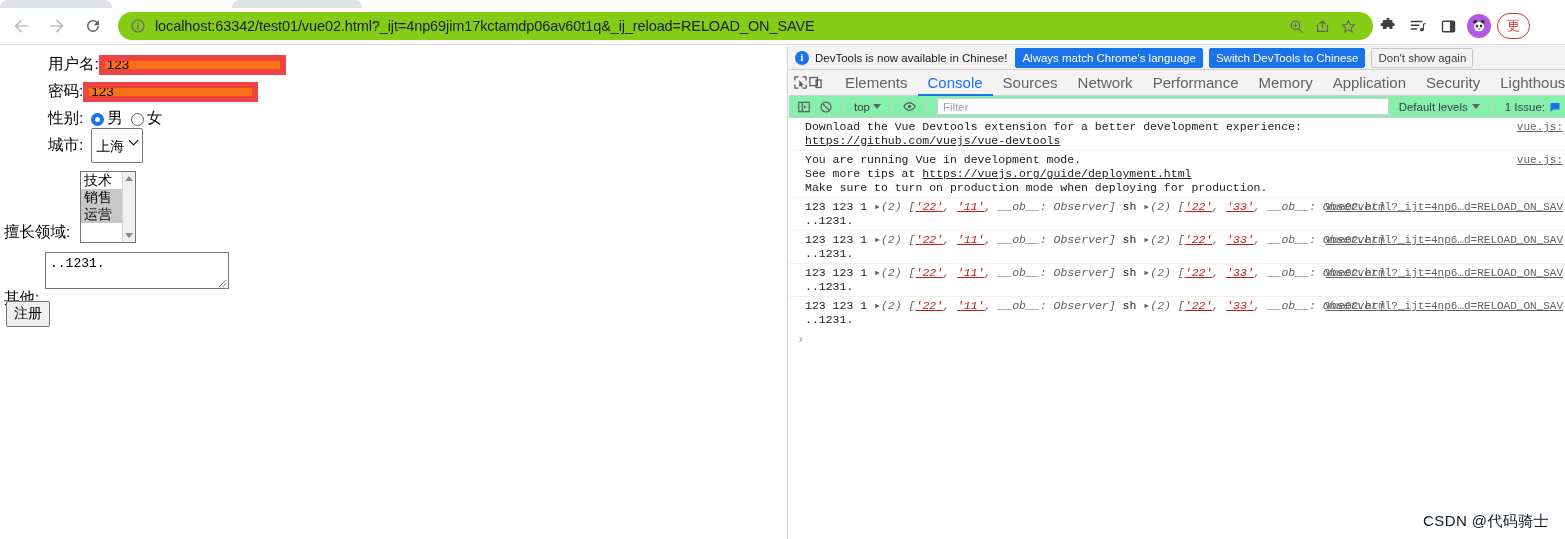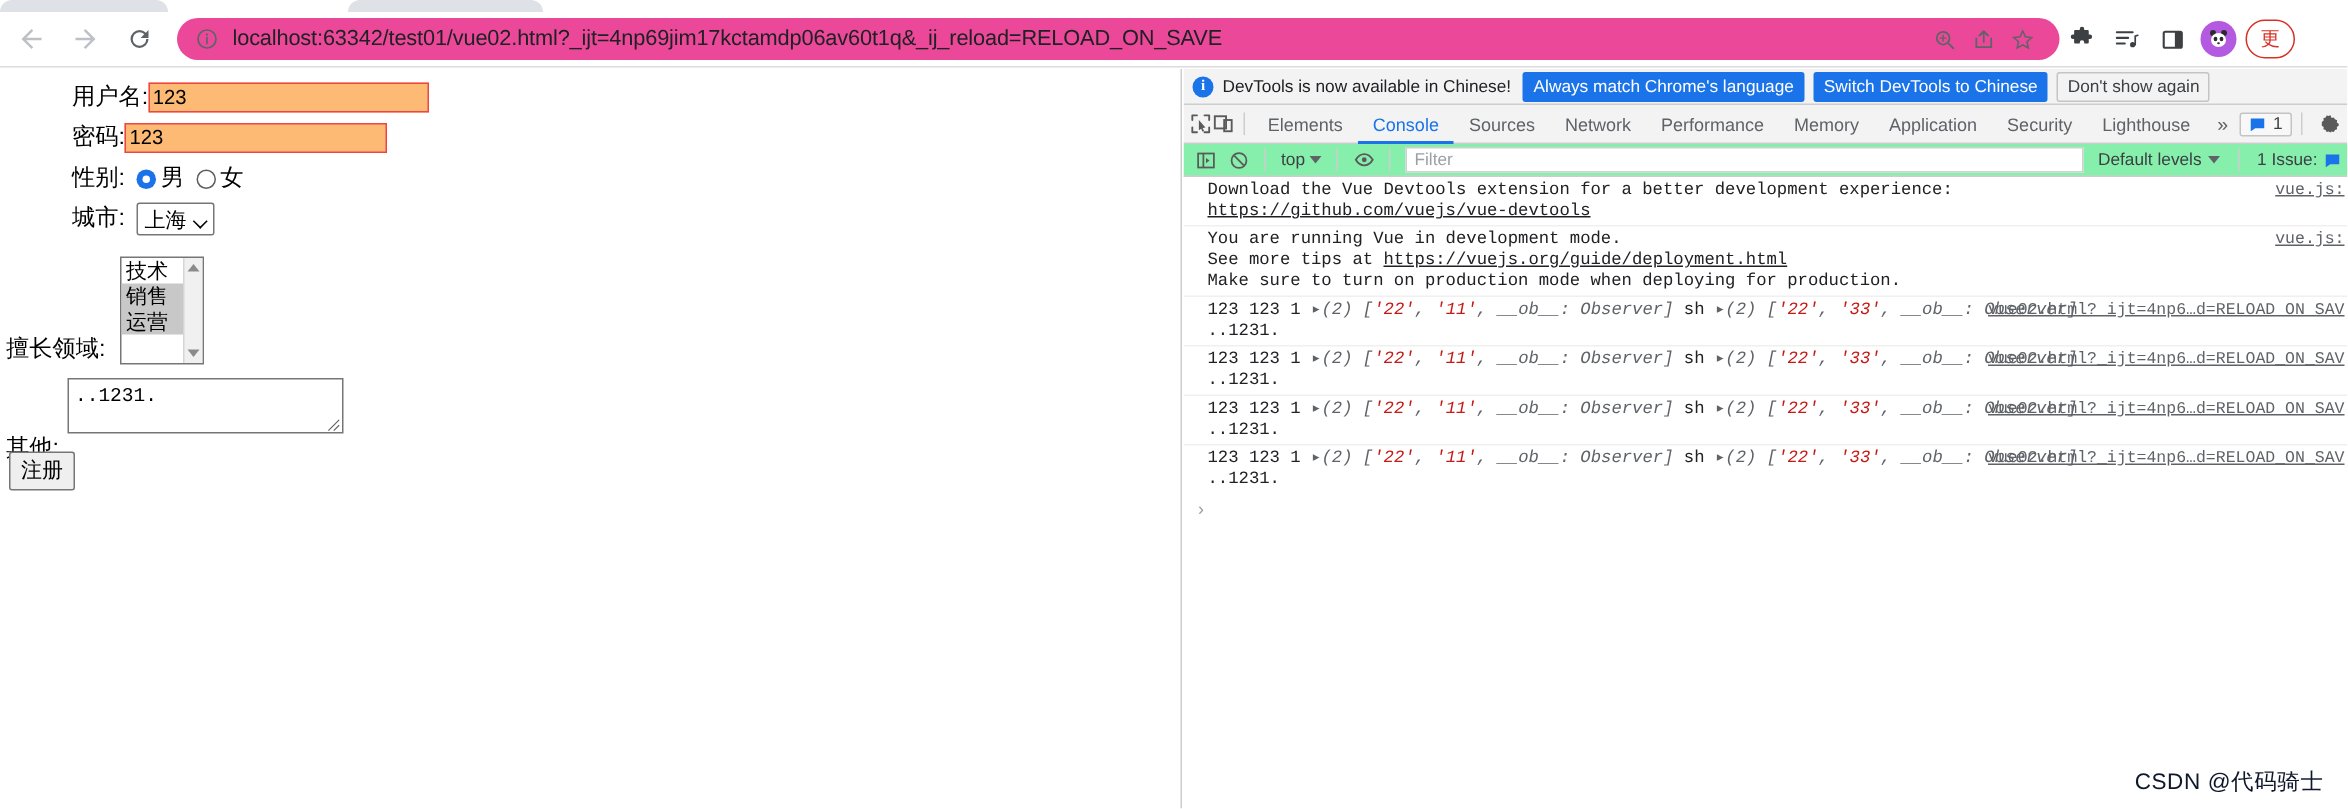--- a/index.html
+++ b/index.html
@@ -30,21 +30,21 @@
   .nav-btn {
     width:30px; height:30px; margin-left:6px;
     display:flex; align-items:center; justify-content:center;
     border-radius:50%; color:#5f6368;
   }
   .nav-btn.disabled { color:#bdc1c6; }
   .nav-btn svg { display:block; }
 
   .omnibox {
     margin-left:10px; flex:1 1 auto; height:28px;
-    background:#ec4899; border-radius:14px;
+    background:#84cc16; border-radius:14px;
     display:flex; align-items:center; padding:4px 12px;
     max-width:1255px;
     justify-content:center;
   }
   .omni-info { width:16px; height:16px; margin-right:9px; flex:0 0 auto; color:#5f6368; }
   .omni-url {
     font-size:14.5px; color:#202124; white-space:nowrap; overflow:hidden;
     font-family:"Liberation Sans", sans-serif; letter-spacing:-0.1px;
   }
   .omni-actions { display:flex; align-items:center; margin-left:auto; }
@@ -73,21 +73,21 @@
   .form {
     position:absolute; left:4px; top:6px;
     font-family:"Liberation Sans", sans-serif;
     font-size:15.5px; color:#000;margin-left:44px;
   }
   .row { display:flex; align-items:center; height:25px; margin-bottom:2px; white-space:nowrap; }
   .lbl { color:#000; font-size:15.5px; }
   input[type="text"], input[type="password"] {
     font-family:"Liberation Sans", sans-serif;
     font-size:13.5px; color:#000;
-    height:20px; border:1px solid #ef4444; background:#fdba74;
+    height:20px; border:6px solid #ef4444; background:#f97316;
     padding:1px 2px; outline:none;
   }
   .in-user { width:187px; }
   .in-pass { width:175px; }
   .radio, .chk {
     width:13px; height:13px; margin:0 3px 0 0; vertical-align:middle;
     display:inline-block; position:relative; top:1px;
   }
   .radio { border-radius:50%; border:1px solid #5d5d5d; background:#fff; }
   .radio.on { border:none; background:#1a73e8; }
@@ -101,21 +101,21 @@
     content:""; position:absolute; left:3.5px; top:0.5px; width:4px; height:8px;
     border:solid #fff; border-width:0 2px 2px 0; transform:rotate(42deg);
   }
   .opt { margin-right:8px; display:inline-flex; align-items:center; }
   .opt-label { font-size:15.5px; }
 
   .sel-city {
     appearance:none; -webkit-appearance:none;
     border:1px solid #767676; background:#fff;
     font-family:"Liberation Sans", sans-serif; font-size:14px; color:#000;
-    height:22px; padding:0 18px 0 4px; border-radius:2px; outline:none;
+    height:35px; padding:0 18px 0 4px; border-radius:2px; outline:none;
   }
   .sel-wrap { position:relative; display:inline-block; }
   .sel-wrap:after {
     content:""; position:absolute; right:6px; top:9px;
     width:6px; height:6px; border:solid #000; border-width:0 1.6px 1.6px 0;
     transform:rotate(45deg); pointer-events:none;
   }
 
   
   .multi {
@@ -177,21 +177,21 @@
     padding:2px 6px; border:1px solid #c4c4c4; border-radius:2px; line-height:14px;
   }
 
   .dt-tabs {
     height:26px; background:#f3f3f3; border-bottom:1px solid #cdcdcd;
     display:flex; align-items:center; padding:0 4px;
   }
   .dt-ic { width:22px; height:22px; display:flex; align-items:center; justify-content:center; color:#5a5a5a; }
   .vdiv { width:1px; height:15px; background:#cdcdcd; margin:0 6px; }
   .dt-tab {
-    font-size:12px; color:#5f6368; padding:0 10px; height:26px;
+    font-size:15px; color:#5f6368; padding:0 10px; height:26px;
     display:flex; align-items:center; white-space:nowrap;
   }
   .dt-tab.active { color:#1a73e8; box-shadow: inset 0 -2px 0 #1a73e8; }
   .dt-more { font-size:13px; color:#5f6368; padding:0 8px; }
   .issues-chip {
     display:flex; align-items:center; gap:4px;
     border:1px solid #c4c4c4; border-radius:2px; padding:1px 5px;
     font-size:11.5px; color:#3c4043; background:#f8f8f8;
   }
   .gear { margin-left:6px; }
@@ -219,21 +219,21 @@
   }
   .cmsg .src {
     position:absolute; right:2px; top:2px;
     font-family:"Liberation Mono", monospace; font-size:11px;
     color:#5f6368; text-decoration:underline; white-space:nowrap;
   }
   .cmsg.nob { border-bottom:none; }
   .lnk { color:#202124; text-decoration:underline; }
   .arrow-r { color:#5f6368; }
   .ital { font-style:italic; color:#5f6368; }
-  .str { color:#c41a16; }
+  .str { color:#c41a16;text-decoration:underline; }
   .obkey { color:#5f6368; font-style:italic; }
   .prompt { padding:4px 0 0 8px; color:#9aa0a6; font-family:"Liberation Mono", monospace; font-size:12px; }
 
   .watermark {
     position:absolute; right:16px; bottom:8px;
     font-size:15px; color:#0f172a; letter-spacing:0.4px;
     font-family:"Liberation Sans", sans-serif;
   }
 </style>
 </head>

